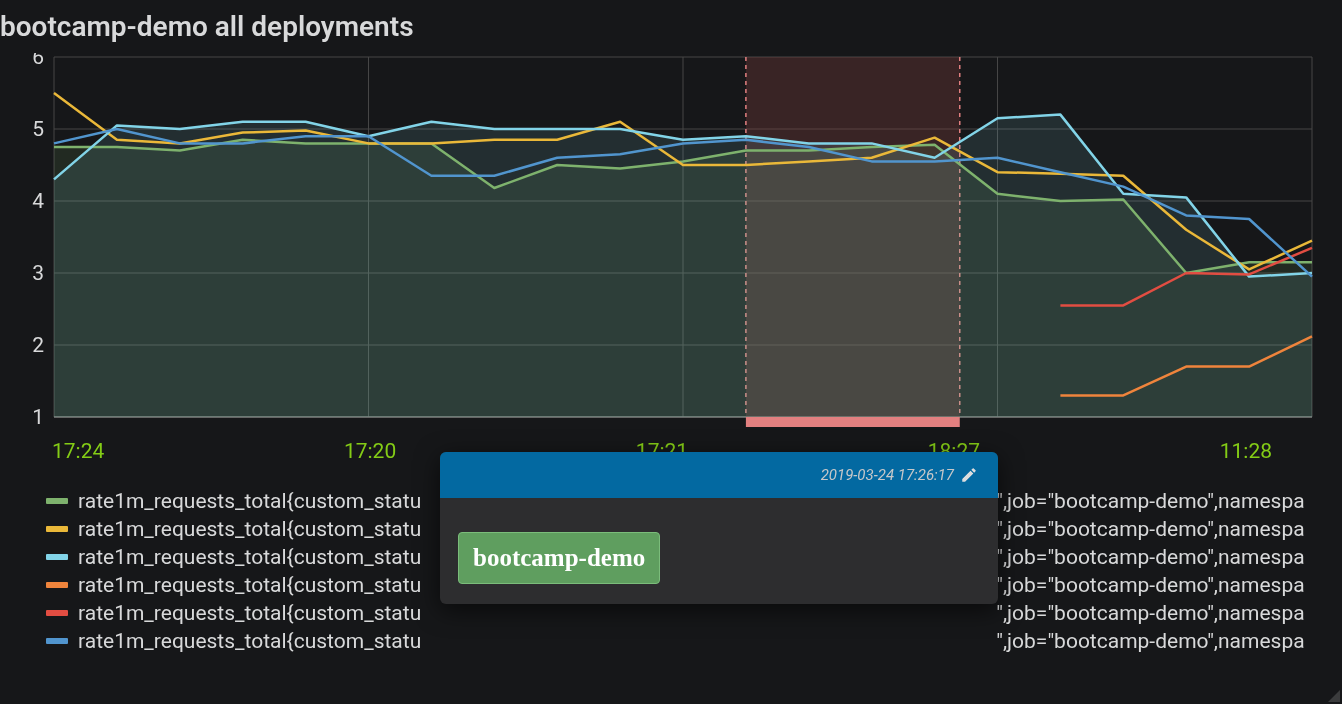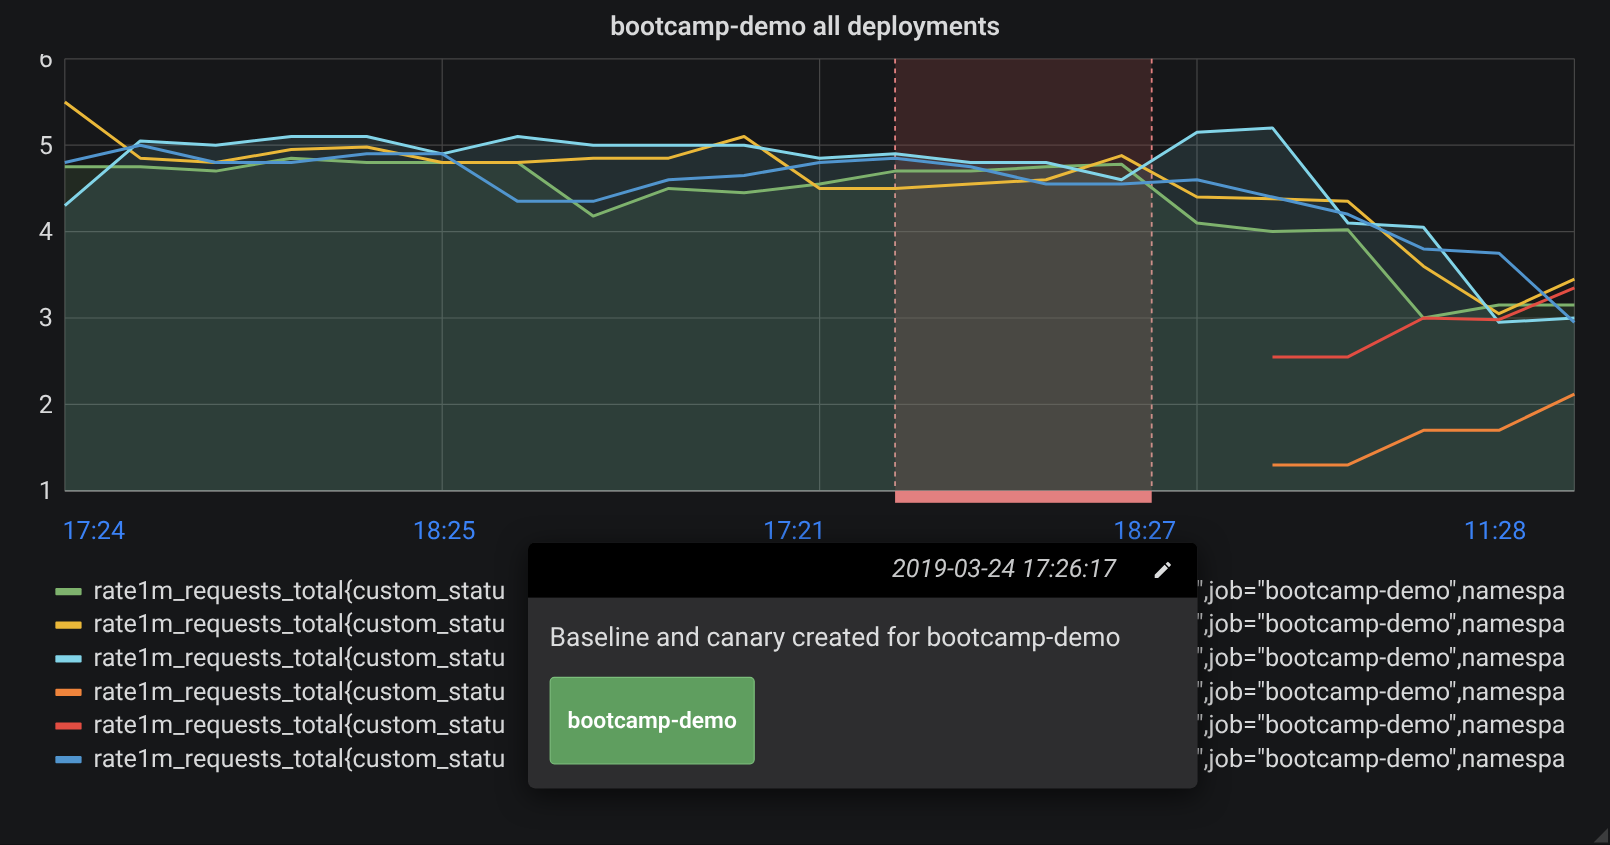--- a/index.html
+++ b/index.html
@@ -10,22 +10,21 @@
     color: #d8d9da;
     overflow: hidden;
   }
   .panel {
     position: relative;
     width: 100%; height: 100%;
     background: #161719;
     padding: 10px 0 0 0;
   }
   .title {
-    text-align: center;
-    font-size: 22px;
+    font-size: 28px;
     font-weight: 600;
     color: #d8d9da;
     margin-bottom: 10px;
   }
   .chart-area {
     position: relative;
     margin: 0 20px 0 20px;
     height: 380px;
   }
   svg.chart { width: 100%; height: 100%; display: block; }
@@ -34,21 +33,21 @@
   .axis-line { stroke: #7a7a7a; stroke-width: 1.5; }
   .region { fill: #7a3b3b; opacity: .35; }
   .region-line { stroke: #e28080; stroke-width: 1.5; stroke-dasharray: 4 4; }
   .region-marker { fill: #e28080; }
 
   .x-ticks {
     display: flex;
     justify-content: space-between;
     margin: 6px 20px 4px 52px;
     font-size: 21px;
-    color: #3b82f6;
+    color: #84cc16;
     padding-right: 50px;
   }
 
   .legend {
     margin: 24px 20px 0 46px;
     font-size: 21px;
   }
   .legend-row {
     display: flex;
     align-items: center;
@@ -69,51 +68,52 @@
     position: absolute;
     left: 440px; top: 452px;
     width: 558px;
     background: #2d2d2f;
     border-radius: 6px;
     box-shadow: 0 6px 24px rgba(0,0,0,.6);
     overflow: hidden;
     color: #dcddde;
   }
   .tooltip-header {
-    background: #000000;
+    background: #0369a1;
     padding: 10px 16px;
     display: flex;
     justify-content: flex-end;
     align-items: center;
-    gap: 26px;
-    font-size: 21px;
+    gap: 2px;
+    font-size: 15px;
     font-style: italic;
     color: #c7c8c9;
   }
   .edit-icon {
     width: 26px; height: 26px;
     display: inline-flex; align-items: center; justify-content: center;
     cursor: pointer;
   }
   .edit-icon svg { width: 18px; height: 18px; fill: #dcddde; }
   .tooltip-body {
     padding: 18px 18px 20px 18px;
     font-size: 22px;
     line-height: 1.45;
   }
   .tag {
     display: inline-block;
     margin-top: 16px;
-    padding: 22px 14px;
+    padding: 7px 14px;
     background: #5f9e5f;
     border: 1px solid #7bbd7b;
     border-radius: 4px;
     color: #fff;
     font-weight: 600;
-    font-size: 19px;
+    font-size: 25px;
+    font-family: Liberation Serif, serif;
   }
 
   .resize-handle {
     position:absolute; right:2px; bottom:2px;
     width:0;height:0;
     border-style:solid;
     border-width:0 0 12px 12px;
     border-color:transparent transparent #555 transparent;
     opacity:.6;
   }
@@ -155,21 +155,21 @@
         <path d="M 34 39.99999999999999 L 96.9 86.80000000000004 L 159.8 90.39999999999999 L 222.7 79.6 L 285.6 77.43999999999998 L 348.5 90.39999999999999 L 411.4 90.39999999999999 L 474.29999999999995 86.80000000000004 L 537.2 86.80000000000004 L 600.1 68.80000000000001 L 663 112.00000000000001 L 725.9000000000001 112.00000000000001 L 788.8 108.4 L 851.7 104.80000000000001 L 914.5999999999999 84.63999999999999 L 977.5 119.19999999999999 L 1040.4 120.64000000000003 L 1103.3 122.80000000000003 L 1166.2 176.79999999999998 L 1229.1 216.40000000000003 L 1292 187.6" fill="none" stroke="#eab839" stroke-width="2.5" stroke-linejoin="round"></path>
         <path d="M 34 126.40000000000003 L 96.9 72.40000000000002 L 159.8 75.99999999999999 L 222.7 68.80000000000001 L 285.6 68.80000000000001 L 348.5 83.19999999999999 L 411.4 68.80000000000001 L 474.29999999999995 75.99999999999999 L 537.2 75.99999999999999 L 600.1 75.99999999999999 L 663 86.80000000000004 L 725.9000000000001 83.19999999999999 L 788.8 90.39999999999999 L 851.7 90.39999999999999 L 914.5999999999999 104.80000000000001 L 977.5 65.19999999999997 L 1040.4 61.59999999999997 L 1103.3 140.80000000000004 L 1166.2 144.4 L 1229.1 223.6 L 1292 220" fill="none" stroke="#82d4e8" stroke-width="2.5" stroke-linejoin="round"></path>
         <path d="M 1040.4 342.4 L 1103.3 342.4 L 1166.2 313.6 L 1229.1 313.6 L 1292 283.36" fill="none" stroke="#ef843c" stroke-width="2.5" stroke-linejoin="round"></path>
         <path d="M 1040.4 252.40000000000003 L 1103.3 252.40000000000003 L 1166.2 220 L 1229.1 221.44 L 1292 194.8" fill="none" stroke="#e24d42" stroke-width="2.5" stroke-linejoin="round"></path>
         <path d="M 34 90.39999999999999 L 96.9 75.99999999999999 L 159.8 90.39999999999999 L 222.7 90.39999999999999 L 285.6 83.19999999999999 L 348.5 83.19999999999999 L 411.4 122.80000000000003 L 474.29999999999995 122.80000000000003 L 537.2 104.80000000000001 L 600.1 101.19999999999996 L 663 90.39999999999999 L 725.9000000000001 86.80000000000004 L 788.8 94 L 851.7 108.4 L 914.5999999999999 108.4 L 977.5 104.80000000000001 L 1040.4 119.19999999999999 L 1103.3 133.6 L 1166.2 162.40000000000003 L 1229.1 165.99999999999997 L 1292 223.6" fill="none" stroke="#5195ce" stroke-width="2.5" stroke-linejoin="round"></path>
       </svg>
   </div>
 
   <div class="x-ticks" id="x-ticks">
       <span>17:24</span>
-      <span>18:25</span>
+      <span>17:20</span>
       <span>17:21</span>
       <span>18:27</span>
       <span>11:28</span>
     </div>
 
   <div class="legend" id="legend">
       <div class="legend-row">
         <span class="legend-swatch" style="background: rgb(126, 178, 109);"></span>
         <span class="legend-text-left">rate1m_requests_total{custom_statu</span>
         <span class="legend-gap"></span>
@@ -211,19 +211,18 @@
 
     <div class="tooltip-header">
       <span>2019-03-24 17:26:17</span>
       <span class="edit-icon">
         <svg viewBox="0 0 24 24">
             <path d="M3 17.25V21h3.75l11-11.04-3.75-3.75L3 17.25zM20.71 7.04a1 1 0 0 0 0-1.41l-2.34-2.34a1 1 0 0 0-1.41 0L15.13 5.12l3.75 3.75 1.83-1.83z"></path>
           </svg>
       </span>
     </div>
     <div class="tooltip-body">
-      <div>Baseline and canary created for bootcamp-demo</div>
       <span class="tag">bootcamp-demo</span>
     </div>
   </div>
 
   <div class="resize-handle"></div>
 </div>
 
 </body></html>

